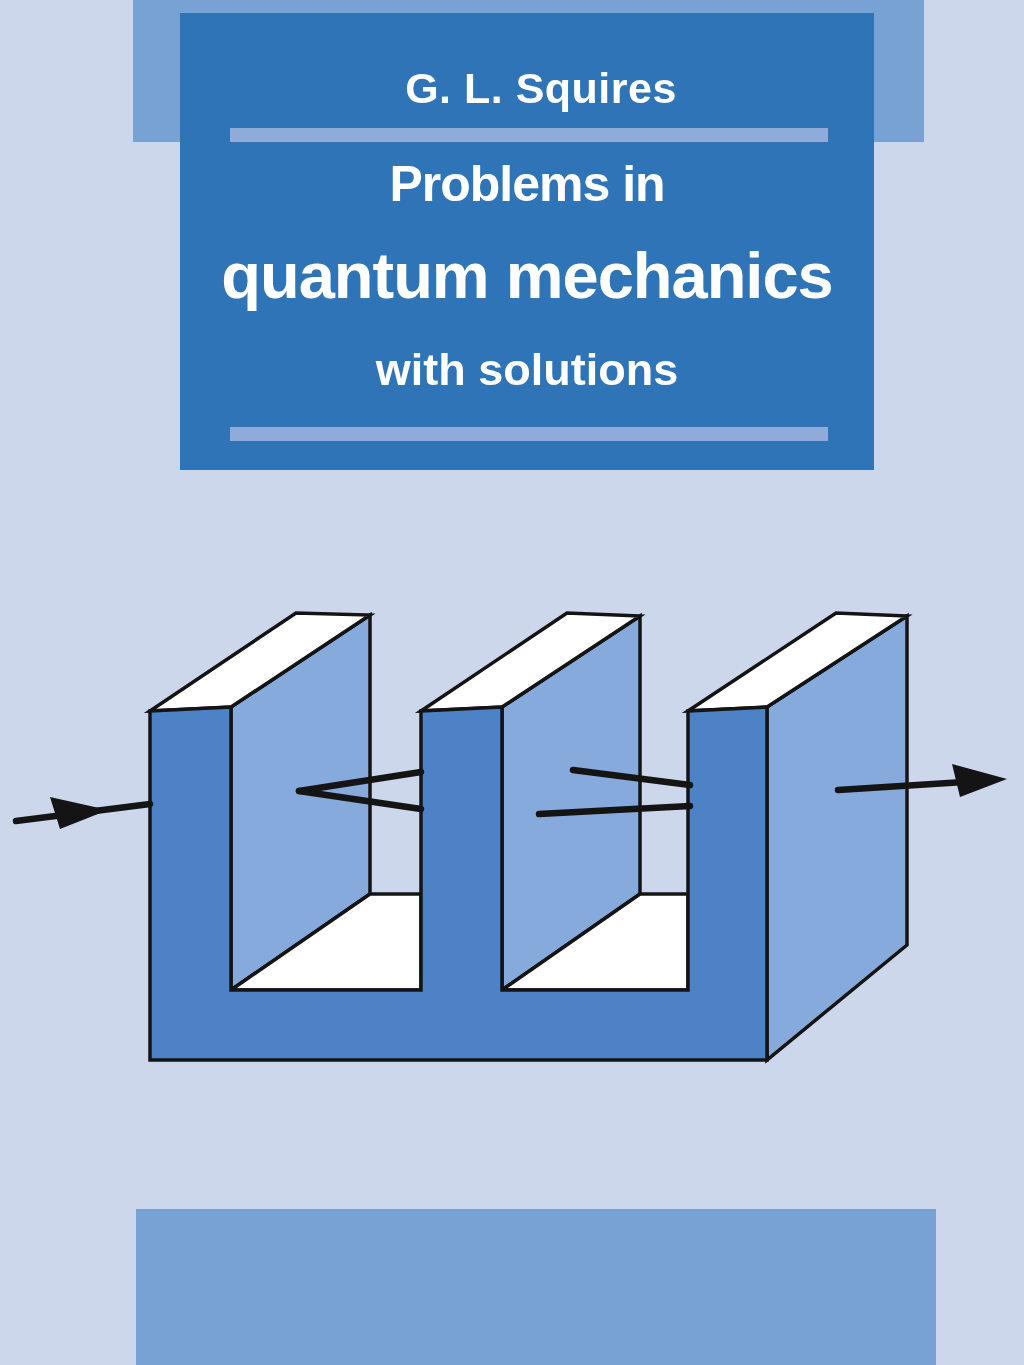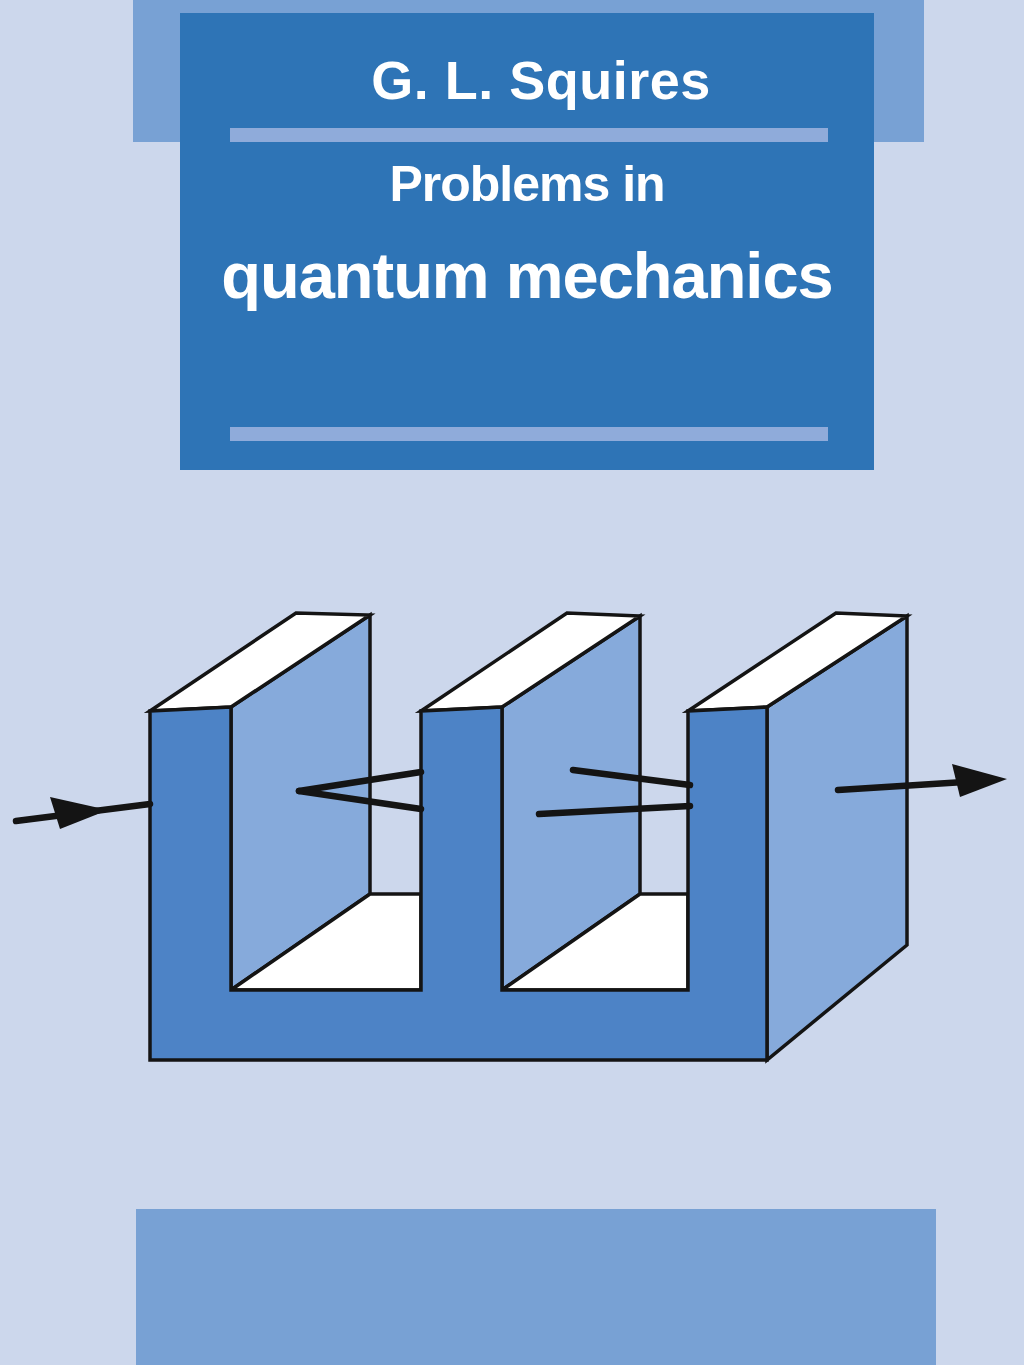--- a/index.html
+++ b/index.html
@@ -25,21 +25,21 @@
     left:50px;width:598px;height:14px;
     background:#8fabda;
   }
   .rule-top{top:115px;}
   .rule-bottom{top:414px;}
   .cover-text{
     position:absolute;left:0;right:0;
     text-align:center;color:#ffffff;
     font-weight:700;line-height:1;
   }
-  .author{top:40px;font-size:54px;letter-spacing:0.5px;margin-left:28px;}
+  .author{top:54px;font-size:43px;letter-spacing:0.5px;margin-left:28px;}
   .title-line1{top:146px;font-size:50px;letter-spacing:-1px;}
   .title-line2{top:230px;font-size:65px;letter-spacing:-1px;}
   .subtitle{top:334px;font-size:45px;}
   .illustration{
     position:absolute;left:0;top:0;width:1024px;height:1365px;
   }
   .illustration .face{stroke:#141414;stroke-width:3.5;stroke-linejoin:miter;}
   .face-front{fill:#4d83c6;}
   .face-side{fill:#86aadb;}
   .face-top{fill:#ffffff;}
@@ -51,20 +51,21 @@
 
 <div class="band band-top"></div>
 
 <div class="band band-bottom"></div>
 
 <div class="panel">
   <div class="cover-text author">G. L. Squires</div>
   <div class="rule rule-top"></div>
   <div class="cover-text title-line1">Problems in</div>
   <div class="cover-text title-line2">quantum mechanics</div>
+  <div class="cover-text subtitle">with solutions</div>
   <div class="rule rule-bottom"></div>
 </div>
 
 <svg class="illustration" viewBox="0 0 1024 1365" xmlns="http://www.w3.org/2000/svg">
 
   <polygon class="face face-side" points="231,707 370,615 370,894 231,990"></polygon>
 
   <polygon class="face face-side" points="502,707 640,616 640,894 502,990"></polygon>
 
   <polygon class="face face-side" points="767,707 907,616 907,945 767,1060"></polygon>

